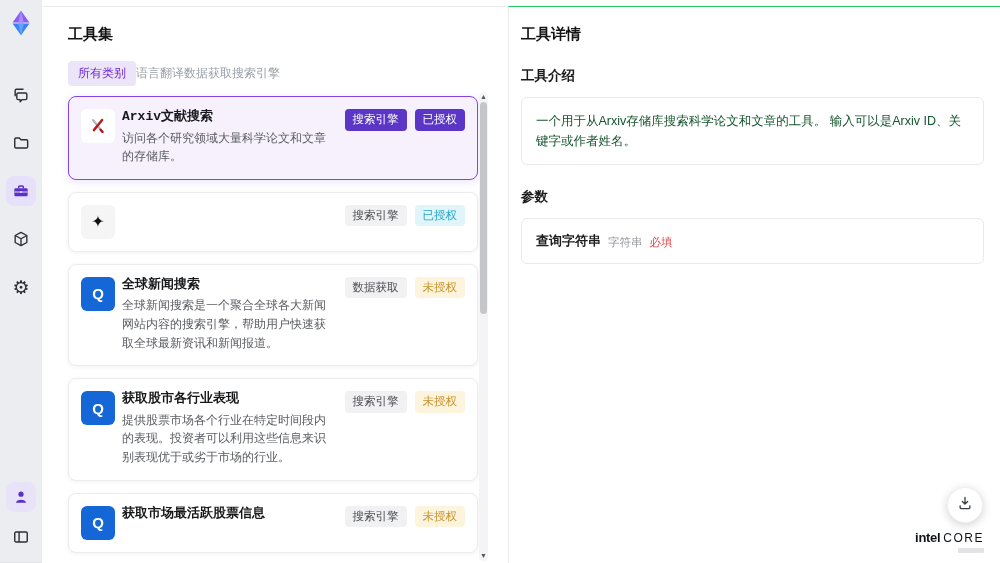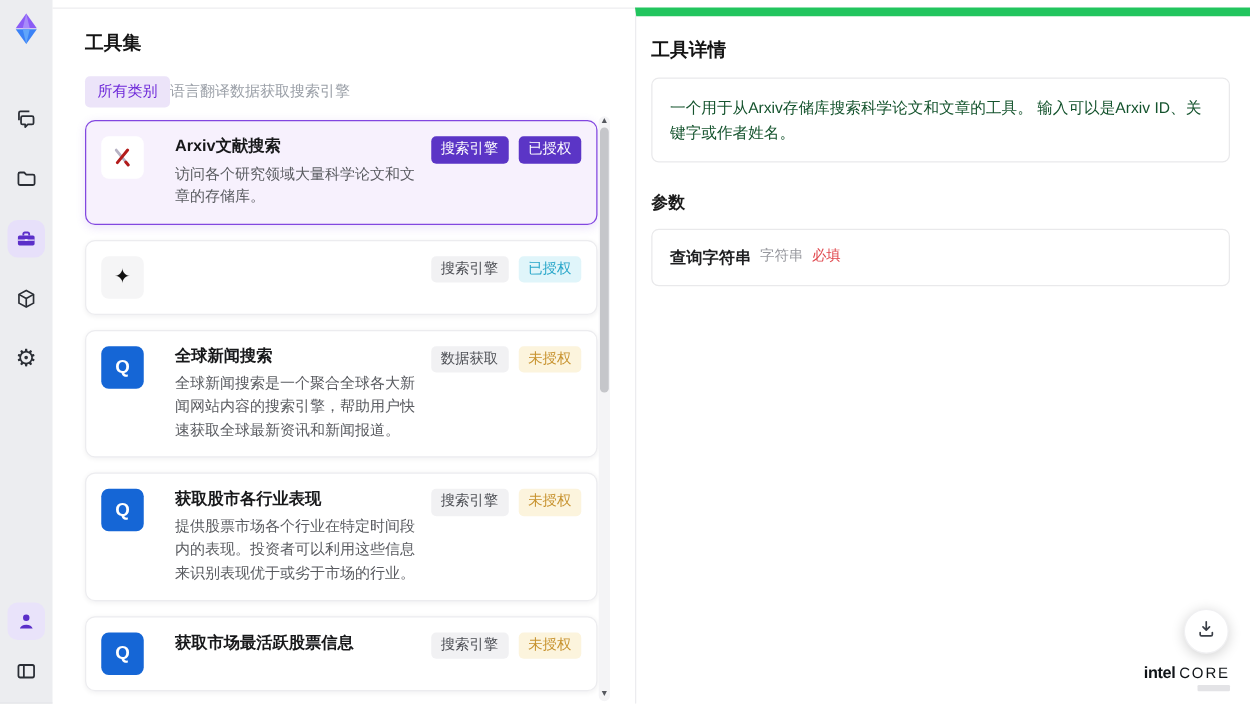--- a/index.html
+++ b/index.html
@@ -33,49 +33,49 @@
     display:flex; align-items:flex-start; box-shadow:0 1px 4px rgba(25,25,40,.06); cursor:pointer; }
   .card.selected { border:1.5px solid #8247e0; background:#f7f1fd;
     box-shadow:0 2px 8px rgba(120,70,220,.15); }
   .tool-icon { width:34px; height:34px; border-radius:6px; flex-shrink:0; display:flex;
     align-items:center; justify-content:center; background:#f5f5f6; overflow:hidden; }
   .tool-icon.white { background:#fff; }
   .tool-icon.blue { background:#1566d6; }
   .tool-icon .q { color:#fff; font-weight:bold; font-size:15px;
     font-family:"Liberation Sans","DejaVu Sans",sans-serif; }
   .sparkle-glyph { font-size:16px; color:#111; line-height:1; }
-  .tool-info { flex:1; min-width:0; margin-left:25px; padding-right:8px; }
+  .tool-info { flex:1; min-width:0; margin-left:7px; padding-right:8px;font-family:Liberation Mono, monospace; }
   .tool-name { font-size:13px; font-weight:bold; color:#17181a; line-height:1.2; }
   .tool-desc { font-size:12px; color:#5a5c61; line-height:1.55; margin-top:5px; max-width:252px; }
   .tool-badges { display:flex; gap:8px; flex-shrink:0; margin-left:auto; }
   .badge { font-size:11.5px; line-height:1; padding:5px 8px; border-radius:4px; white-space:nowrap; }
   .badge.solid { background:#5b35c6; color:#fff; }
   .badge.gray { background:#f1f1f3; color:#4c4e54; }
   .badge.cyan { background:#e0f5fa; color:#27a6c9; }
   .badge.amber { background:#fcf4dd; color:#c7922e;font-family:Liberation Serif, serif; }
 
   
   .scrollbar { position:absolute; left:437px; top:86px; width:9px; height:468px;
     background:#f4f4f6; border-radius:5px; }
   .scrollbar .thumb { position:absolute; left:1px; top:9px; width:7px; height:212px;
     background:#c5c6ca; border-radius:4px; cursor:pointer; }
   .scrollbar .arr { position:absolute; left:0; width:9px; text-align:center; font-size:7px;
     color:#55585e; cursor:pointer; line-height:8px; }
   .scrollbar .arr.up { top:0; }
   .scrollbar .arr.down { bottom:1px; }
 
   
-  .details { flex:1; border-left:1px solid #ececef; border-top:7px solid #22c55e;
+  .details { flex:1; border-left:1px solid #ececef; border-top:1px solid #22c55e;
     margin-top:6px; height:557px; padding:18px 16px 0 12px; position:relative; }
   .details-title { font-size:15px; font-weight:bold; color:#141414; }
   .section-heading { font-size:13.5px; font-weight:bold; color:#1a1a1a; margin-top:23px; }
   .info-box { margin-top:12px; border:1px solid #e9e9eb; border-radius:6px; background:#fff;
     padding:13px 14px; }
   .info-box .text { font-size:12.5px; color:#14532d; line-height:1.6; }
-  .param-head { display:flex; align-items:flex-start; gap:7px; }
+  .param-head { display:flex; align-items:flex-end; gap:7px; }
   .param-name { font-size:13px; font-weight:bold; color:#1d1e20; }
   .param-type { font-size:11.5px; color:#97989e; }
   .param-required { font-size:11.5px; color:#e0474d; }
   .param-desc { font-size:12.5px; color:#46474b; margin-top:9px; line-height:1.5; }
 
   
   .download-fab { position:absolute; right:17px; bottom:40px; width:36px; height:36px;
     border-radius:50%; background:#fff; box-shadow:0 2px 10px rgba(0,0,0,.18); display:flex;
     align-items:center; justify-content:center; cursor:pointer; border:1px solid #f0f0f2; }
   .intel-brand { position:absolute; right:16px; bottom:10px; text-align:right; color:#101418;
@@ -243,20 +243,21 @@
     <div class="scrollbar">
       <div class="arr up">▲</div>
       <div class="thumb"></div>
       <div class="arr down">▼</div>
     </div>
   </div>
 
   <div class="details">
     <div class="details-title">工具详情</div>
 
+    <div class="section-heading">工具介绍</div>
     <div class="info-box">
       <div class="text">一个用于从Arxiv存储库搜索科学论文和文章的工具。 输入可以是Arxiv ID、关键字或作者姓名。</div>
     </div>
 
     <div class="section-heading">参数</div>
     <div class="info-box">
       <div class="param-head">
         <span class="param-name">查询字符串</span>
         <span class="param-type">字符串</span>
         <span class="param-required">必填</span>

